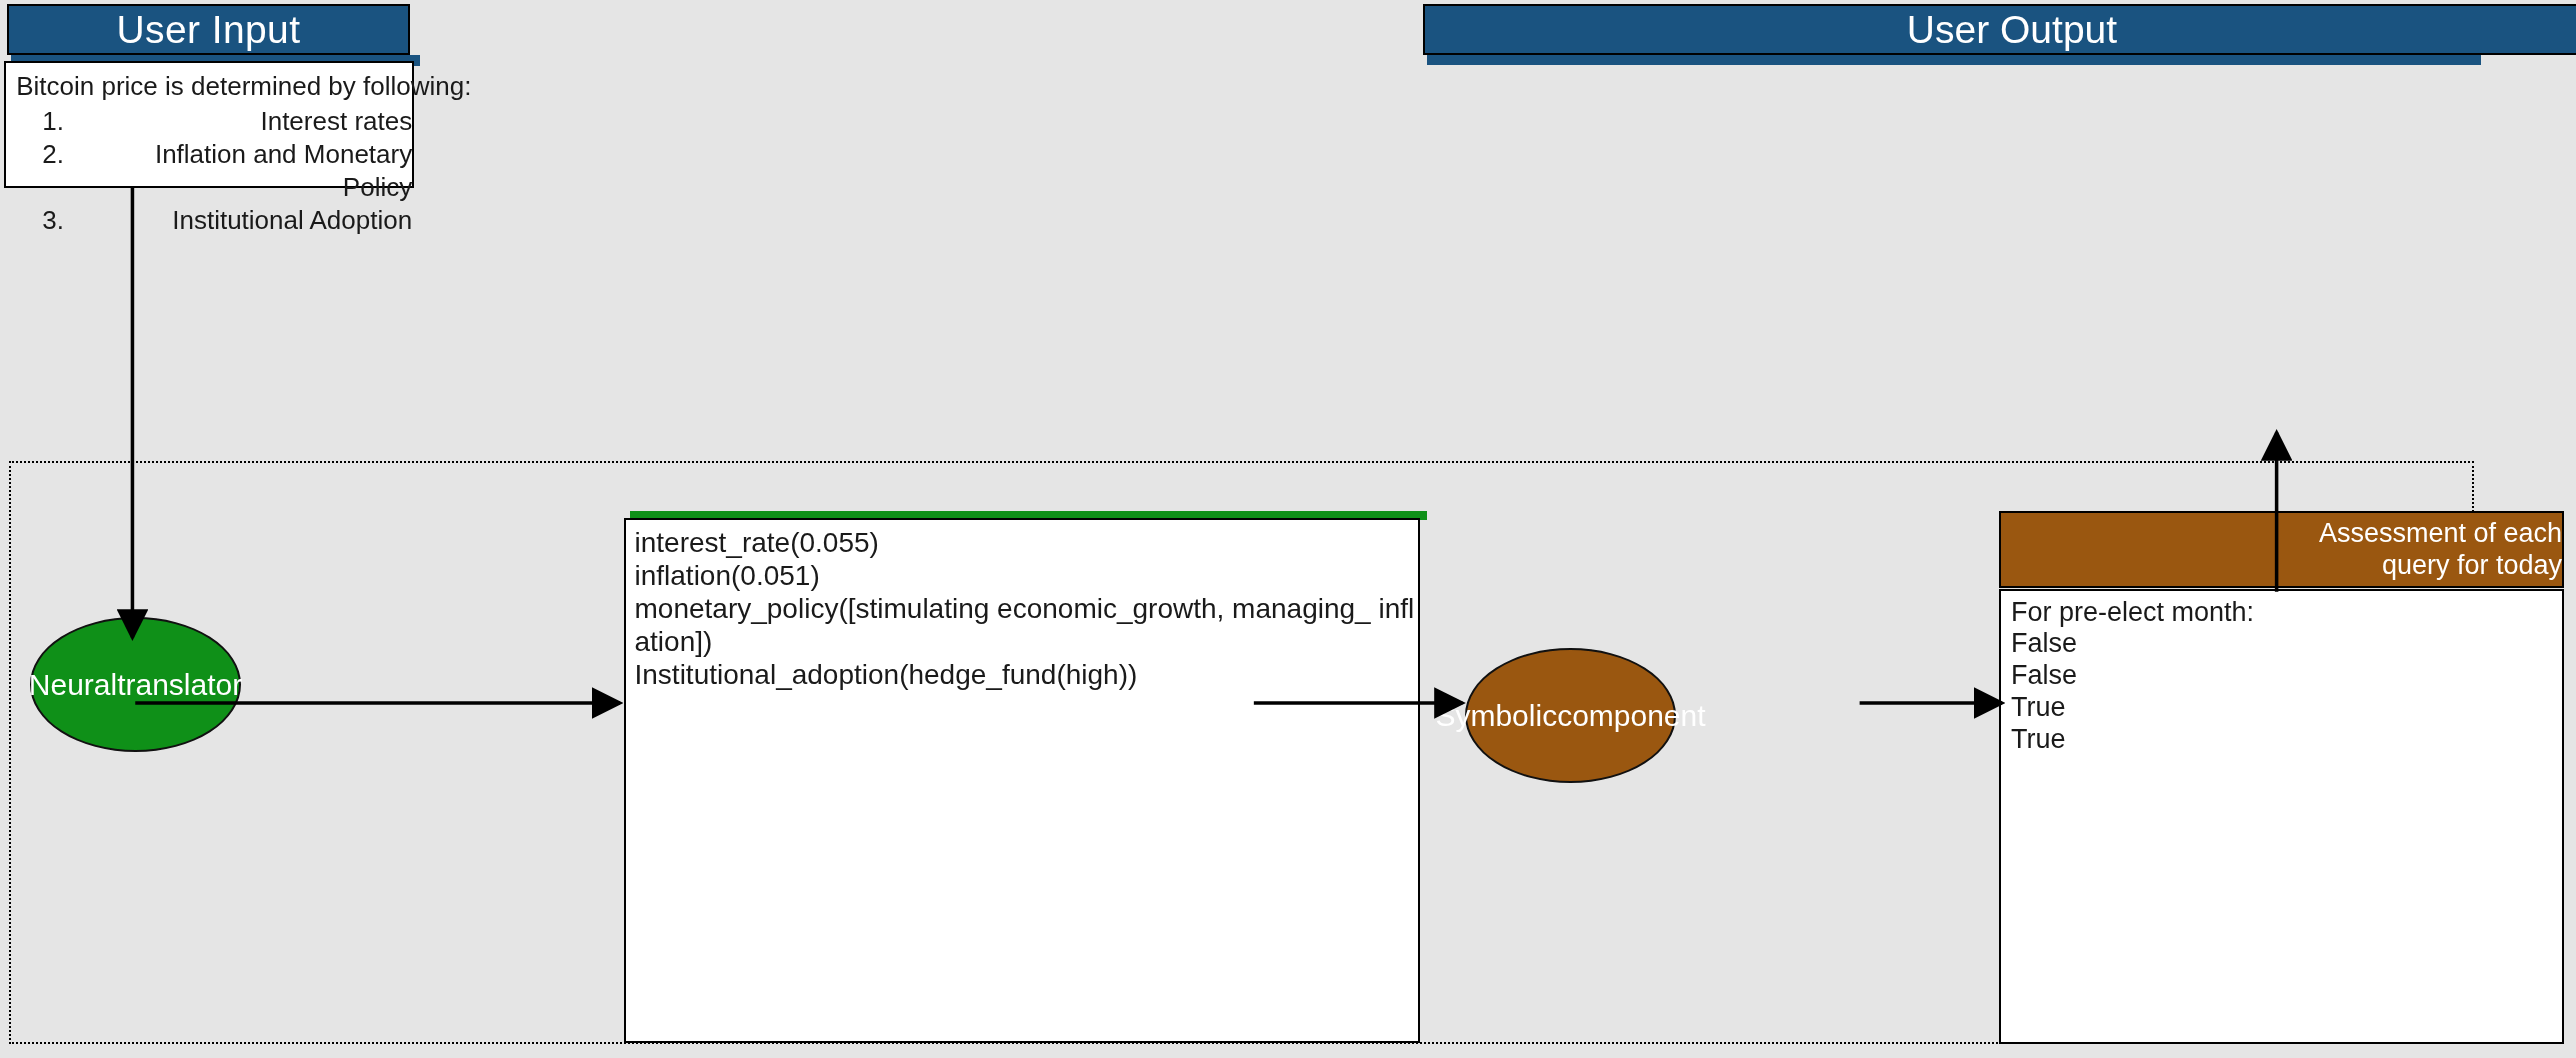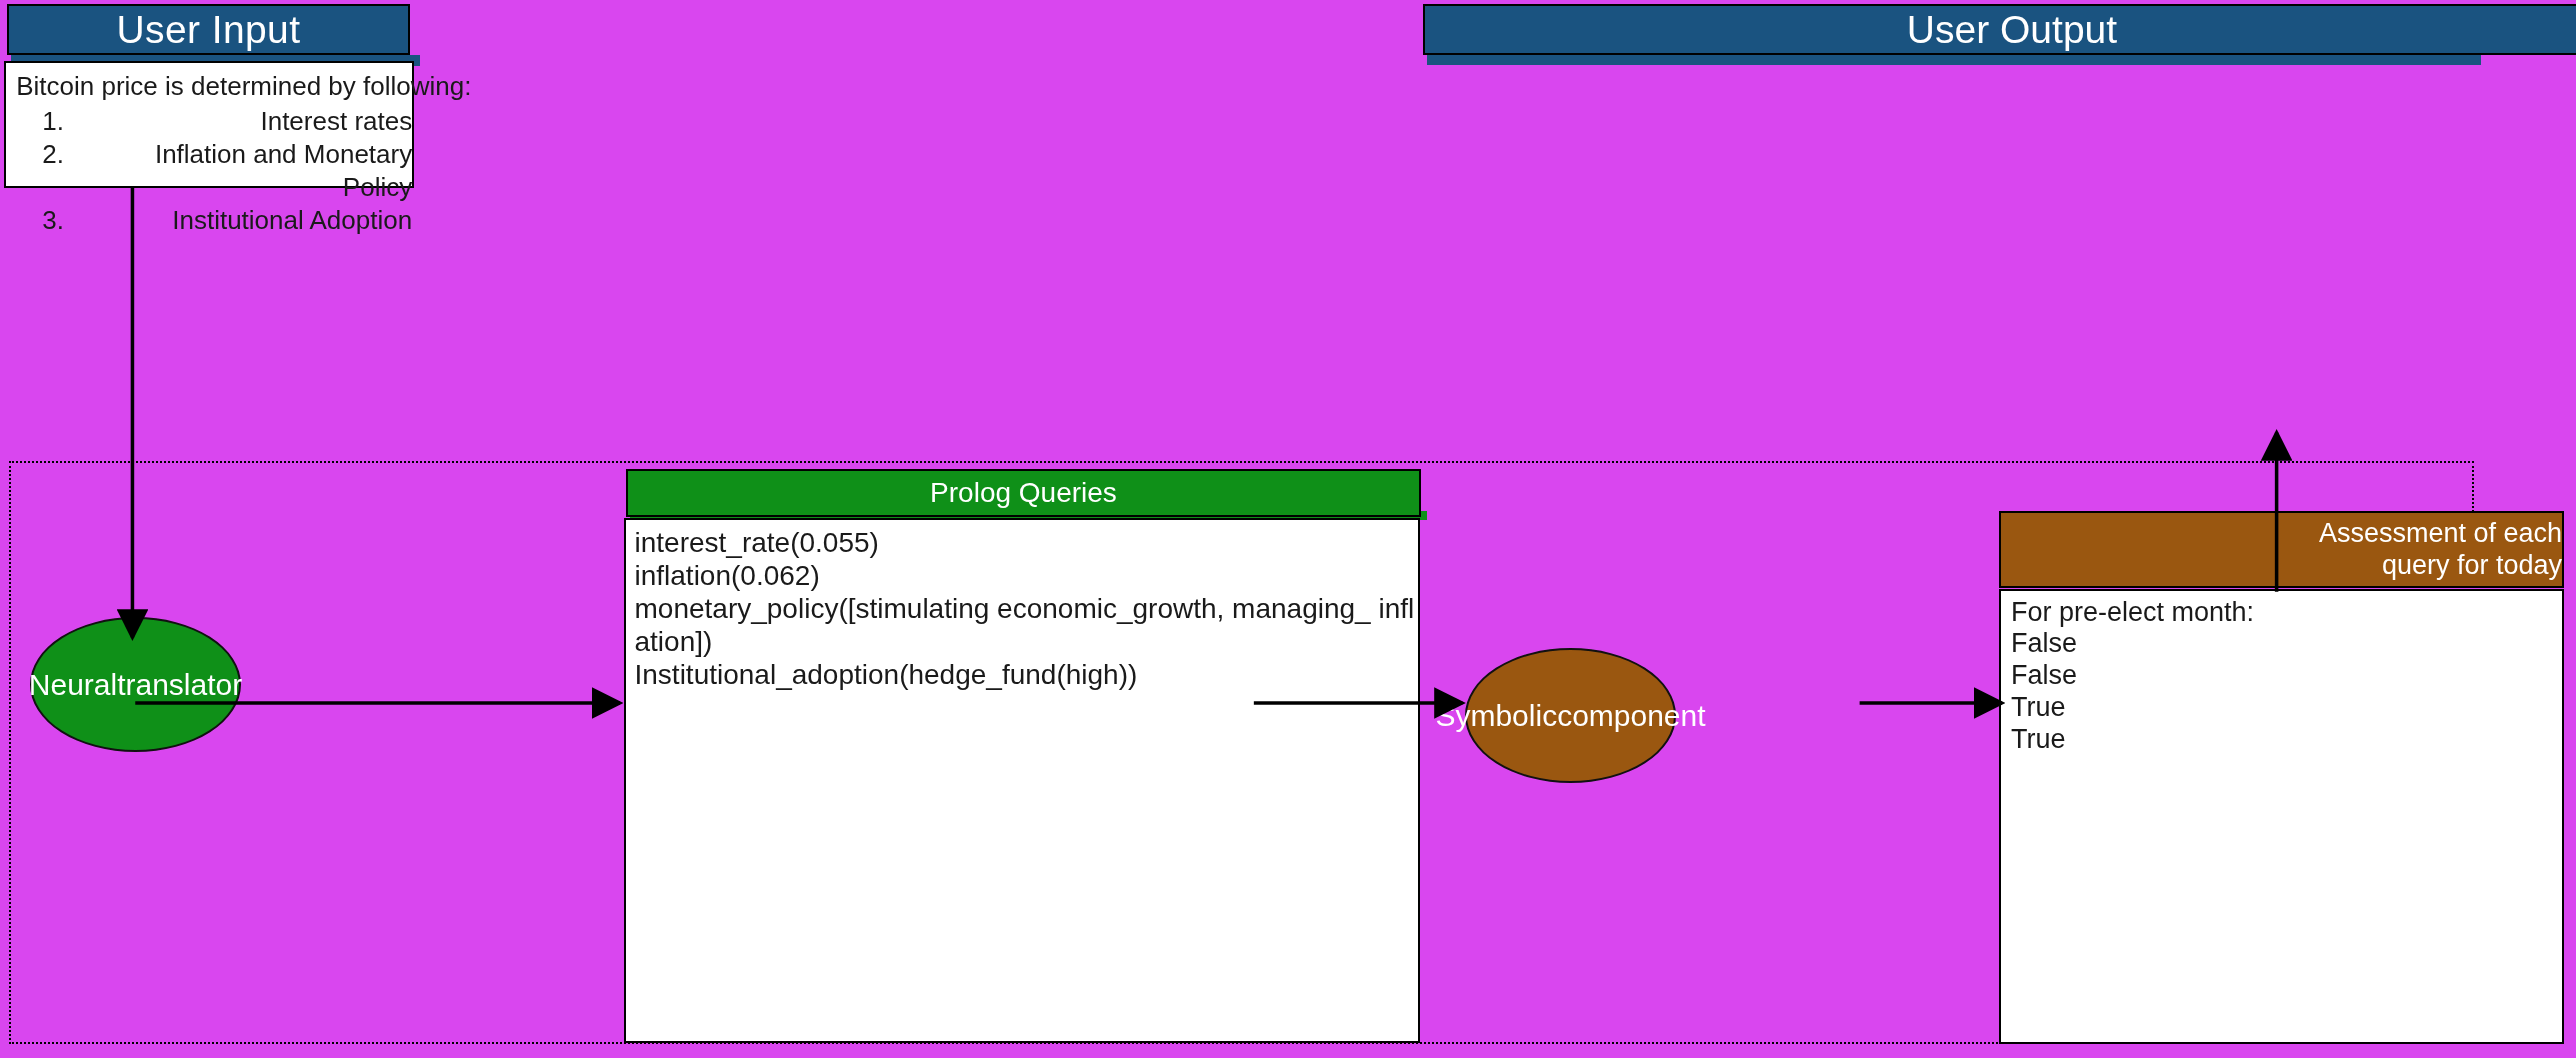--- a/index.html
+++ b/index.html
@@ -5,21 +5,21 @@
 <style>
   html, body {
     margin: 0;
     padding: 0;
     background: #ffffff;
   }
   #canvas {
     position: relative;
     width: 2576px;
     height: 1058px;
-    background: #d946ef;
+    background: #e5e5e5;
     font-family: "Liberation Sans", sans-serif;
     overflow: hidden;
   }
 
   
   .hdr-bar {
     position: absolute;
     box-sizing: border-box;
     border: 2.8px solid #000000;
     display: flex;
@@ -213,26 +213,23 @@
   </div>
 
   <div id="pipeline-region"></div>
 
   <div class="ellipse" id="neural-translator">
     <span class="ln">Neural</span>
     <span class="ln">translator</span>
   </div>
 
   <div id="prolog-header-shadow"></div>
-  <div class="hdr-bar" id="prolog-header">
-    <span class="title">Prolog Queries</span>
-  </div>
   <div class="body-box" id="prolog-body">
     <div class="q">interest_rate(0.055)</div>
-    <div class="q">inflation(0.062)</div>
+    <div class="q">inflation(0.051)</div>
     <div class="q">monetary_policy([stimulating economic_growth, managing_ inflation])</div>
     <div class="q">Institutional_adoption(hedge_fund(high))</div>
   </div>
 
   <div class="ellipse" id="symbolic-component">
     <span class="ln">Symbolic</span>
     <span class="ln">component</span>
   </div>
 
   <div class="hdr-bar" id="assessment-header">

